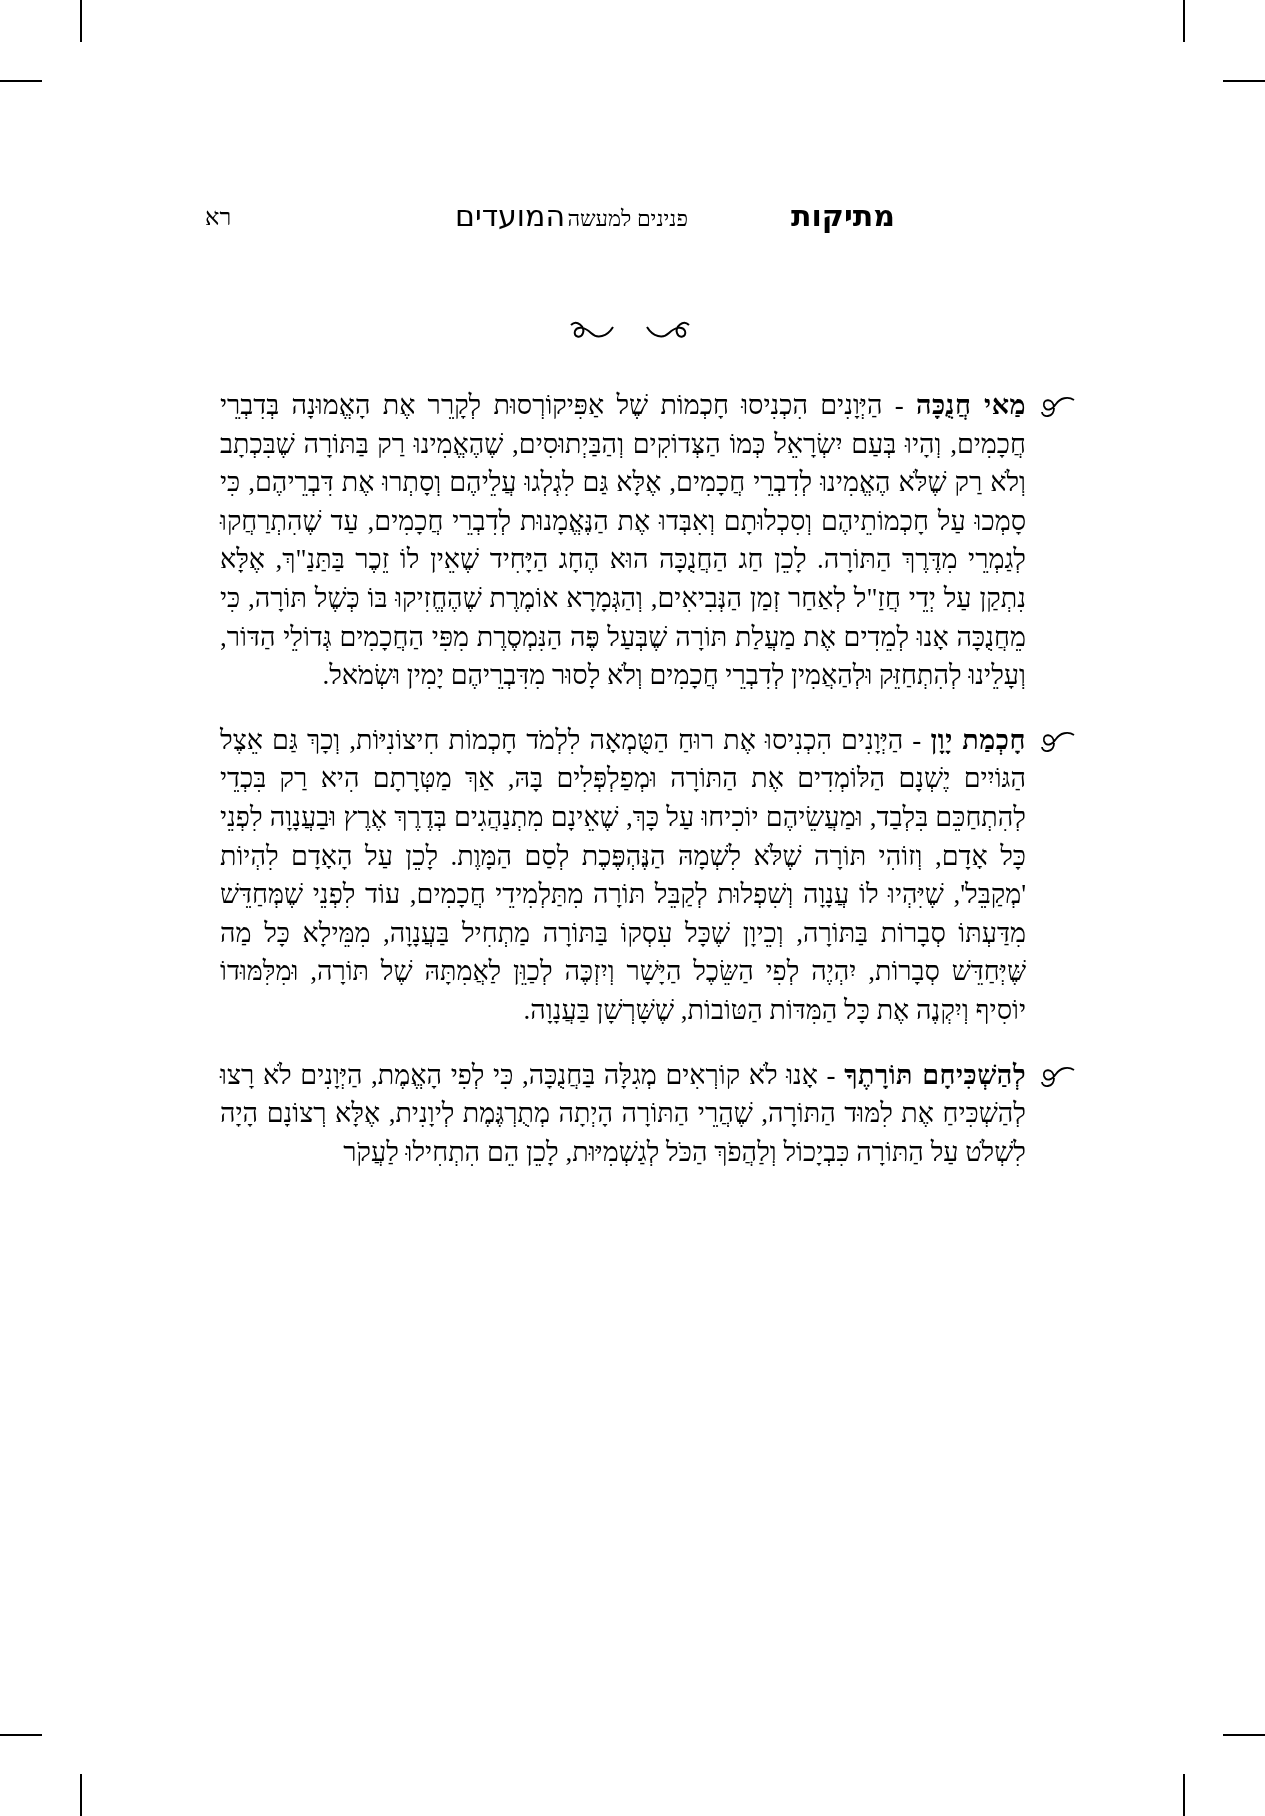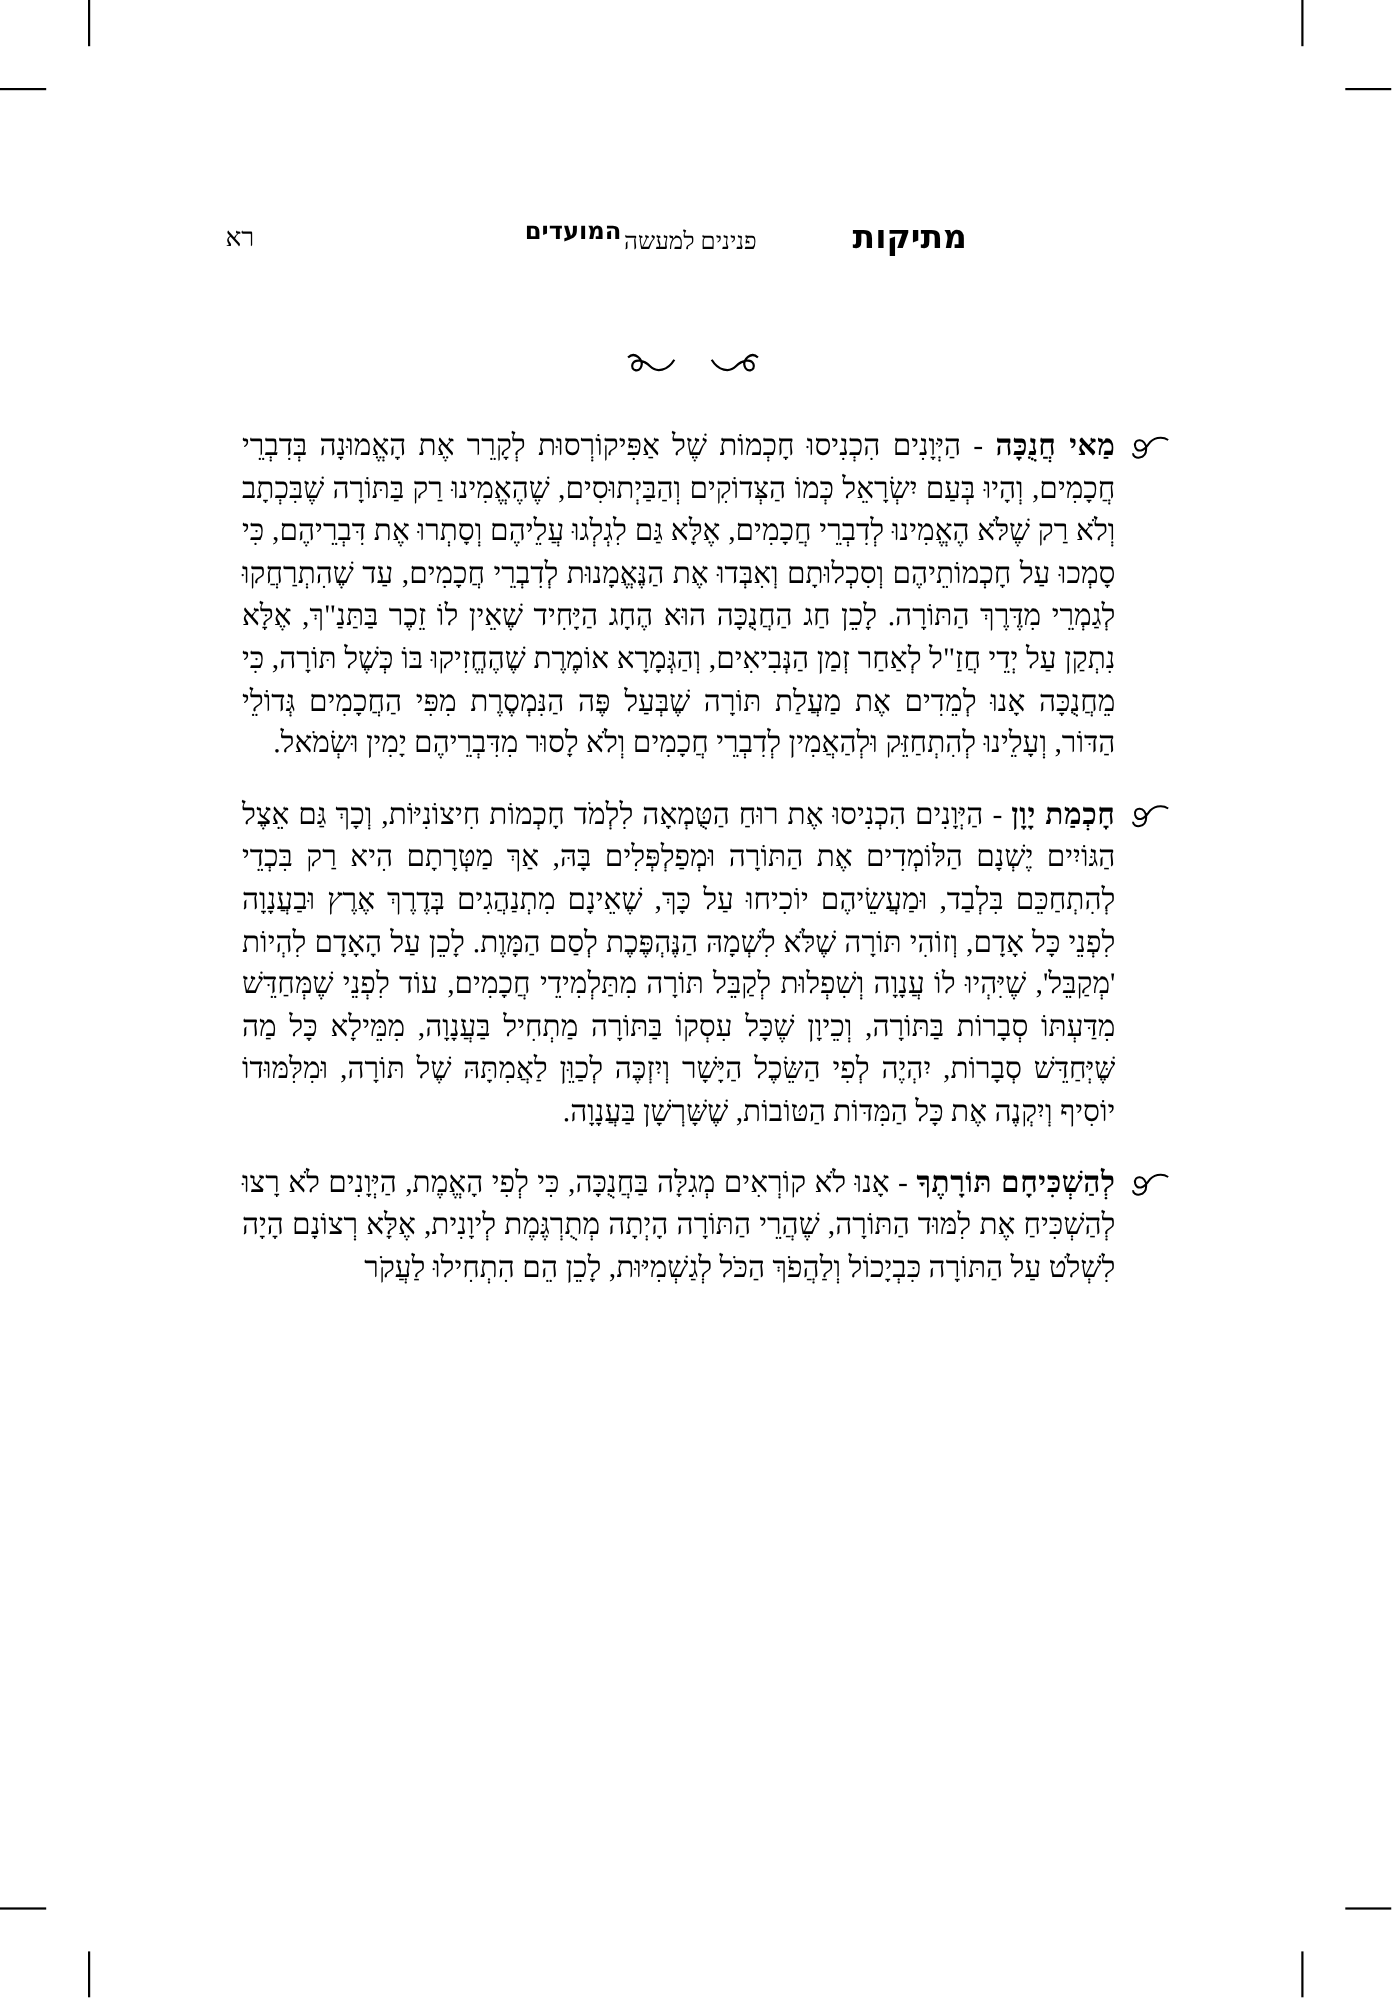--- a/index.html
+++ b/index.html
@@ -8,38 +8,38 @@
       font-family: "DejaVu Serif", "Liberation Serif", serif; color: #000;
     }
     .crop { position: absolute; background: #000; }
     .crop.v { width: 2px; height: 42px; }
     .crop.h { width: 42px; height: 2px; }
 
     .running-head {
       position: absolute; top: 196px; left: 205px; width: 690px; height: 44px;
       direction: rtl; display: flex; align-items: center;
     }
-    .rh-title { font-family: "DejaVu Sans", sans-serif; font-weight: bold; font-size: 30px; position: absolute; right: 16px; top: 2px; }
+    .rh-title { font-family: "DejaVu Sans", sans-serif; font-weight: bold; font-size: 30px; position: absolute; right: 0; top: 2px; }
     .rh-sub { font-family: "Liberation Serif", serif; font-size: 22px; position: absolute; right: 207px; top: 10px; text-align: center; }
-    .rh-section { font-family: "DejaVu Sans", sans-serif; font-weight: bold; font-size: 22px; position: absolute; right: 330px; top: 2px; }
+    .rh-section { font-family: "DejaVu Sans", sans-serif; font-weight: normal; font-size: 30px; position: absolute; right: 330px; top: 2px; }
     .rh-page { font-family: "Liberation Serif", serif; font-size: 24px; position: absolute; left: 0; top: 8px; text-align: right; }
 
     .chapter-title {
       position: absolute; top: 298px; left: 370px; width: 520px; height: 64px;
       display: flex; align-items: center; justify-content: center; direction: rtl; gap: 18px;
     }
     .chapter-title .ct-text { font-family: "DejaVu Sans", sans-serif; font-weight: bold; font-size: 34px; }
     .ornament { width: 58px; height: 30px; display: inline-block; }
 
     .body-text {
       position: absolute; top: 386px; left: 220px; width: 810px;
       direction: rtl; text-align: justify; text-align-last: right;
       font-family: "Liberation Serif", serif; font-size: 27px; line-height: 38.6px;
     }
-    .para { position: relative; margin: 0 16px 26px 0; }
+    .para { position: relative; margin: 0 4px 26px 0; }
     .para .bullet {
       position: absolute; right: -52px; top: 4px; width: 40px; height: 30px;
     }
     .lead { font-weight: bold; letter-spacing: 0.5px; }
   </style>
 </head>
 <body>
 
 <div class="crop v" style="left:80px; top:0;"></div>
 <div class="crop h" style="left:0; top:80px;"></div>

